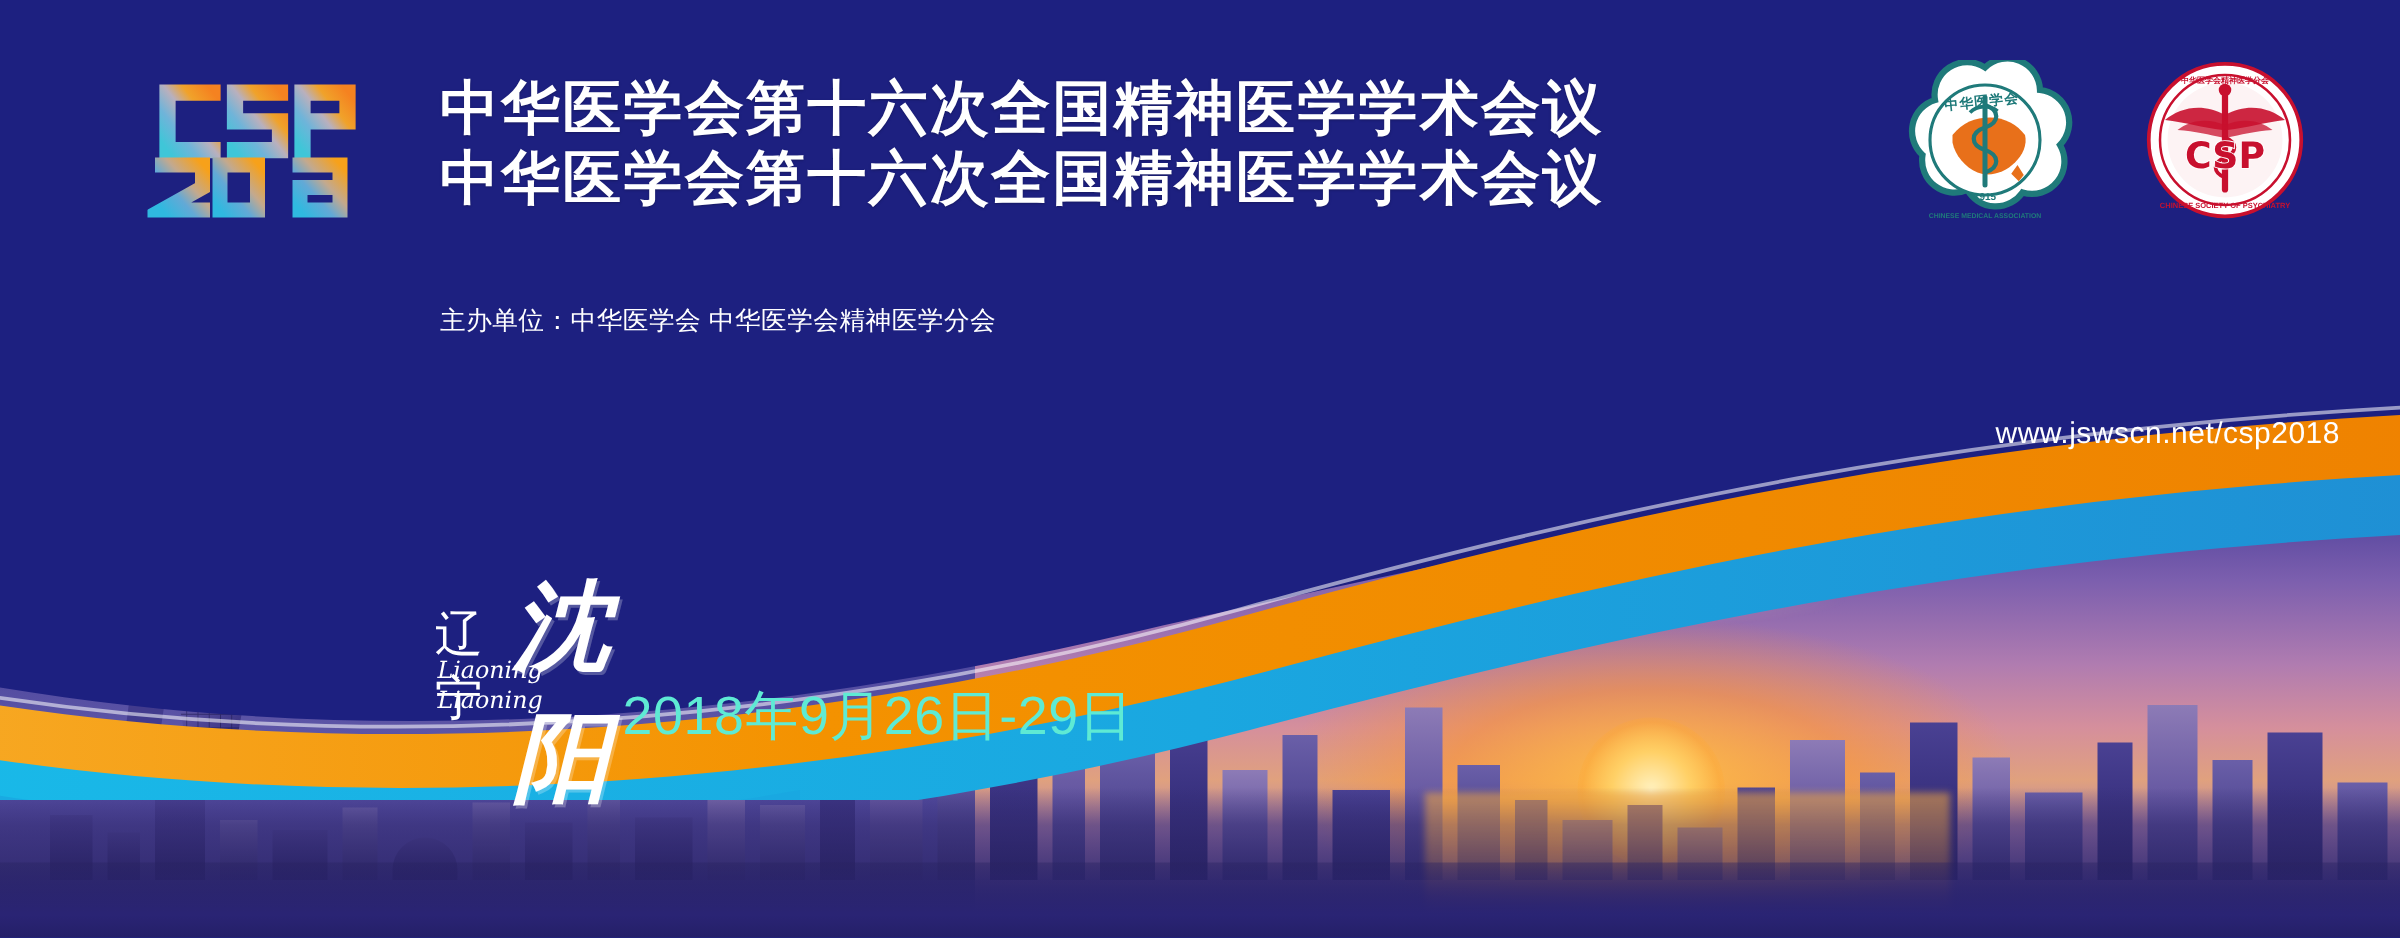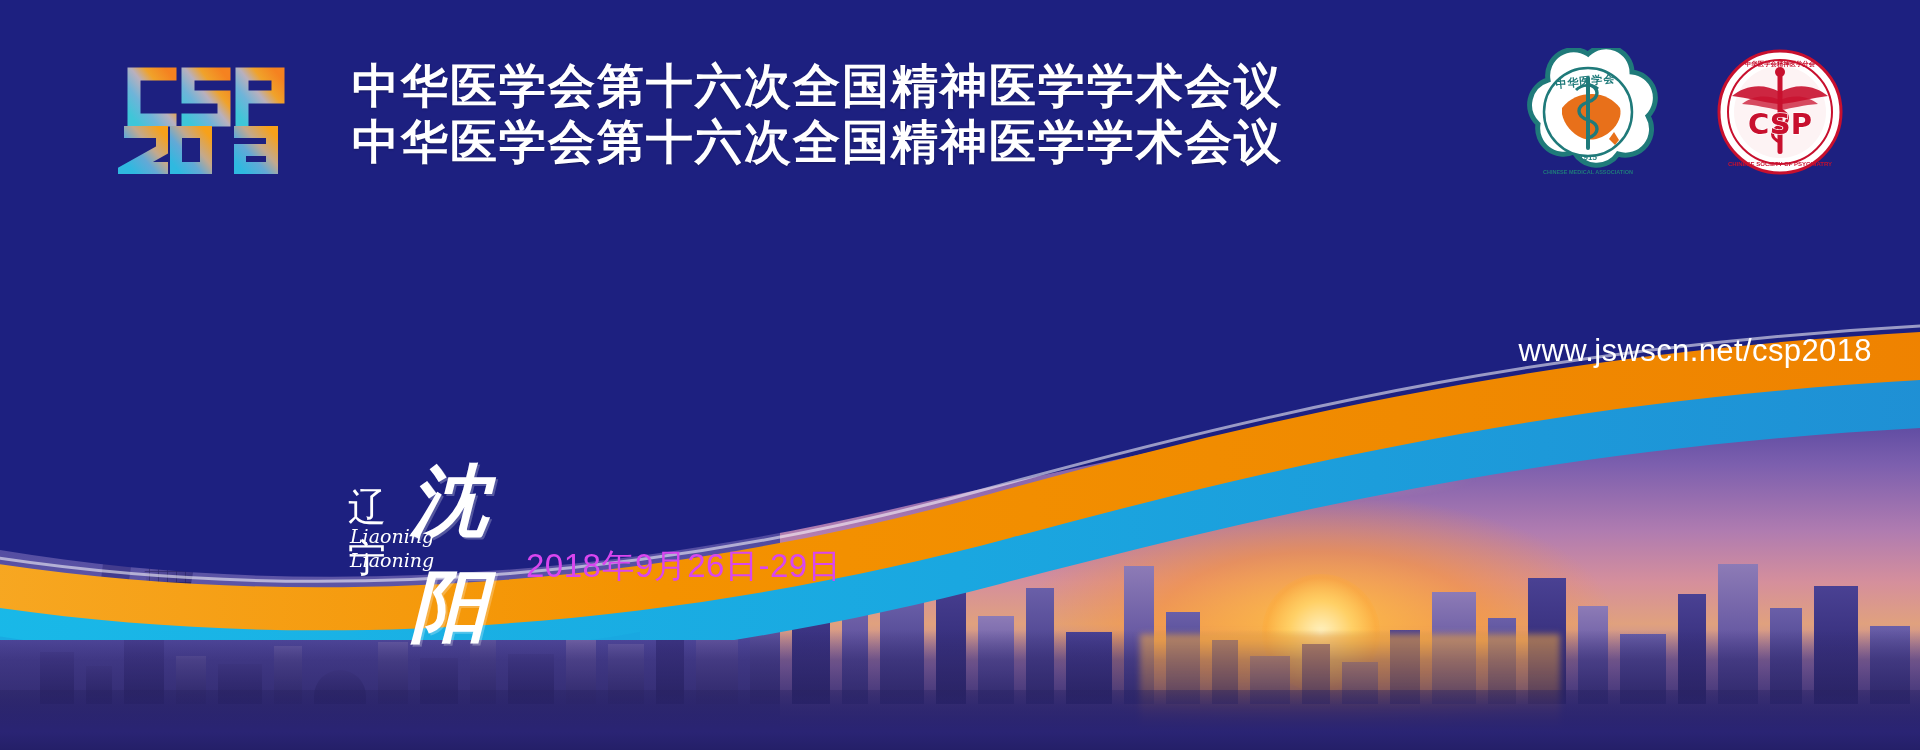--- a/index.html
+++ b/index.html
@@ -56,33 +56,33 @@
     color:#ffffff;font-weight:bold;font-size:47px;line-height:56px;
     letter-spacing:2px;white-space:nowrap;
     text-shadow:0 1px 2px rgba(0,0,0,.25);
     text-align:right;
   }
   .orgs{position:absolute;left:352px;top:240px;}
   .org-line{
     color:#ffffff;font-size:20.5px;line-height:33px;white-space:nowrap;letter-spacing:.4px;
   }
   .url{
-    position:absolute;right:48px;top:333px;color:#ffffff;font-size:31px;letter-spacing:.4px;white-space:nowrap;
+    position:absolute;right:48px;top:333px;color:#ffffff;font-size:24px;letter-spacing:.4px;white-space:nowrap;
   }
   .logos{position:absolute;left:1522px;top:48px;width:360px;height:128px;}
 
   
   .place{position:absolute;left:348px;top:468px;}
   .place-cn-small{position:absolute;left:0;top:14px;color:#fff;font-size:38px;letter-spacing:2px;}
   .place-callig{position:absolute;left:62px;top:-18px;color:#fff;font-size:78px;
     font-family:"DejaVu Serif","Liberation Serif",serif;font-weight:bold;font-style:italic;letter-spacing:2px;
     text-shadow:2px 2px 0 rgba(255,255,255,.25);}
   .place-en{position:absolute;left:2px;top:56px;color:#fff;font-size:19px;font-style:italic;line-height:24px;
     font-family:"DejaVu Serif","Liberation Serif",serif;}
-  .date{position:absolute;left:150px;top:76px;color:#d946ef;font-size:33px;white-space:nowrap;letter-spacing:.5px;margin-left:28px;}
+  .date{position:absolute;left:150px;top:76px;color:#5eead4;font-size:43px;white-space:nowrap;letter-spacing:.5px;}
 </style>
 </head>
 <body>
 
 <div id="banner">
 
   <div class="city-wrap">
     <div class="sky"></div>
     <div class="sky-left"></div>
     <div class="clouds"></div>
@@ -238,20 +238,21 @@
     <text x="-400" y="-400">CSP</text>
     <text x="-400" y="-400">2018</text>
   </svg>
 
   <div class="titles">
     <div class="title-line">中华医学会第十六次全国精神医学学术会议</div>
     <div class="title-line">中华医学会第十六次全国精神医学学术会议</div>
   </div>
 
   <div class="orgs">
+    <div class="org-line">主办单位：中华医学会  中华医学会精神医学分会</div>
   </div>
 
   <div class="url">www.jswscn.net/csp2018</div>
 
   <svg class="logos" viewBox="0 0 360 128">
 
     <g transform="translate(4,2)">
       <path d="M62 4 a26 26 0 0 1 44 18 a26 26 0 0 1 16 44 a26 26 0 0 1 -30 38 a26 26 0 0 1 -44 -2
                a26 26 0 0 1 -36 -28 a26 26 0 0 1 10 -44 a26 26 0 0 1 40 -26 Z" fill="#ffffff" stroke="#1f7a7a" stroke-width="5"></path>
       <circle cx="62" cy="62" r="44" fill="#ffffff" stroke="#1f7a7a" stroke-width="2.5"></circle>

